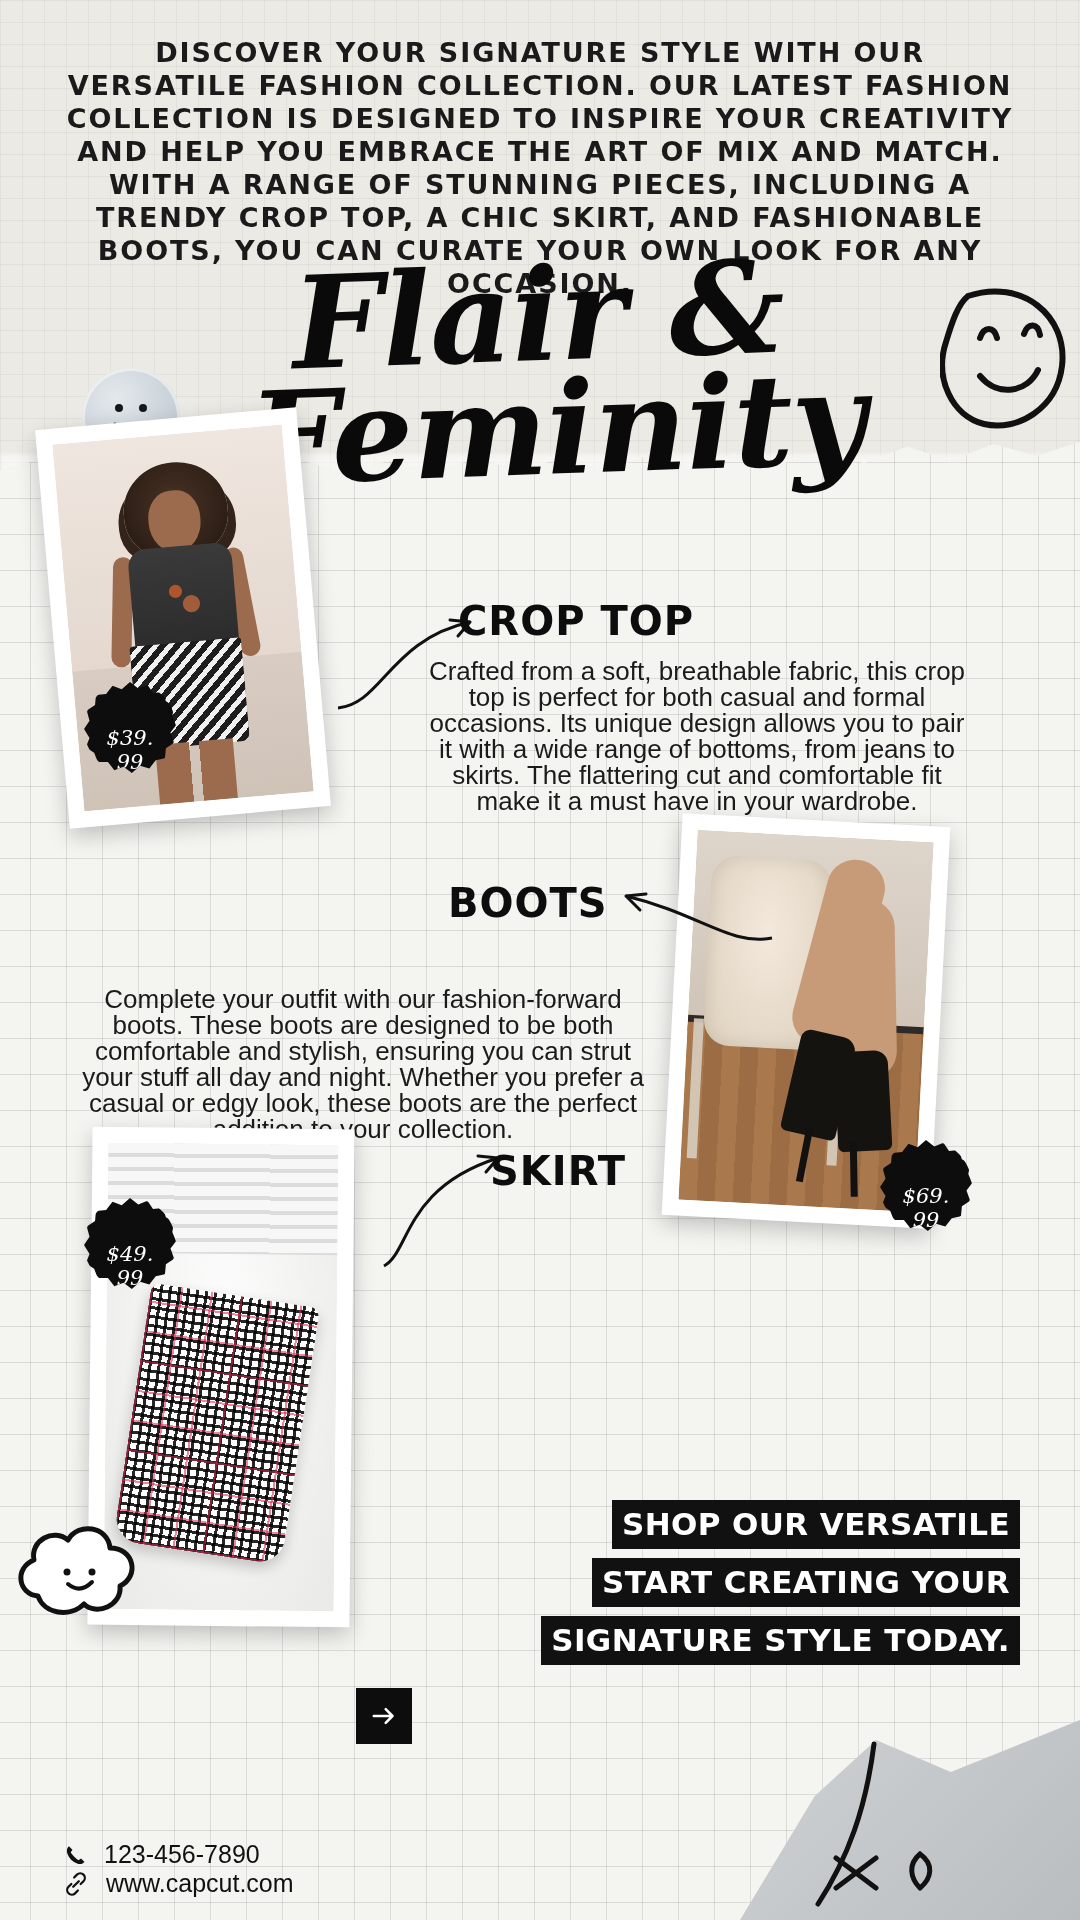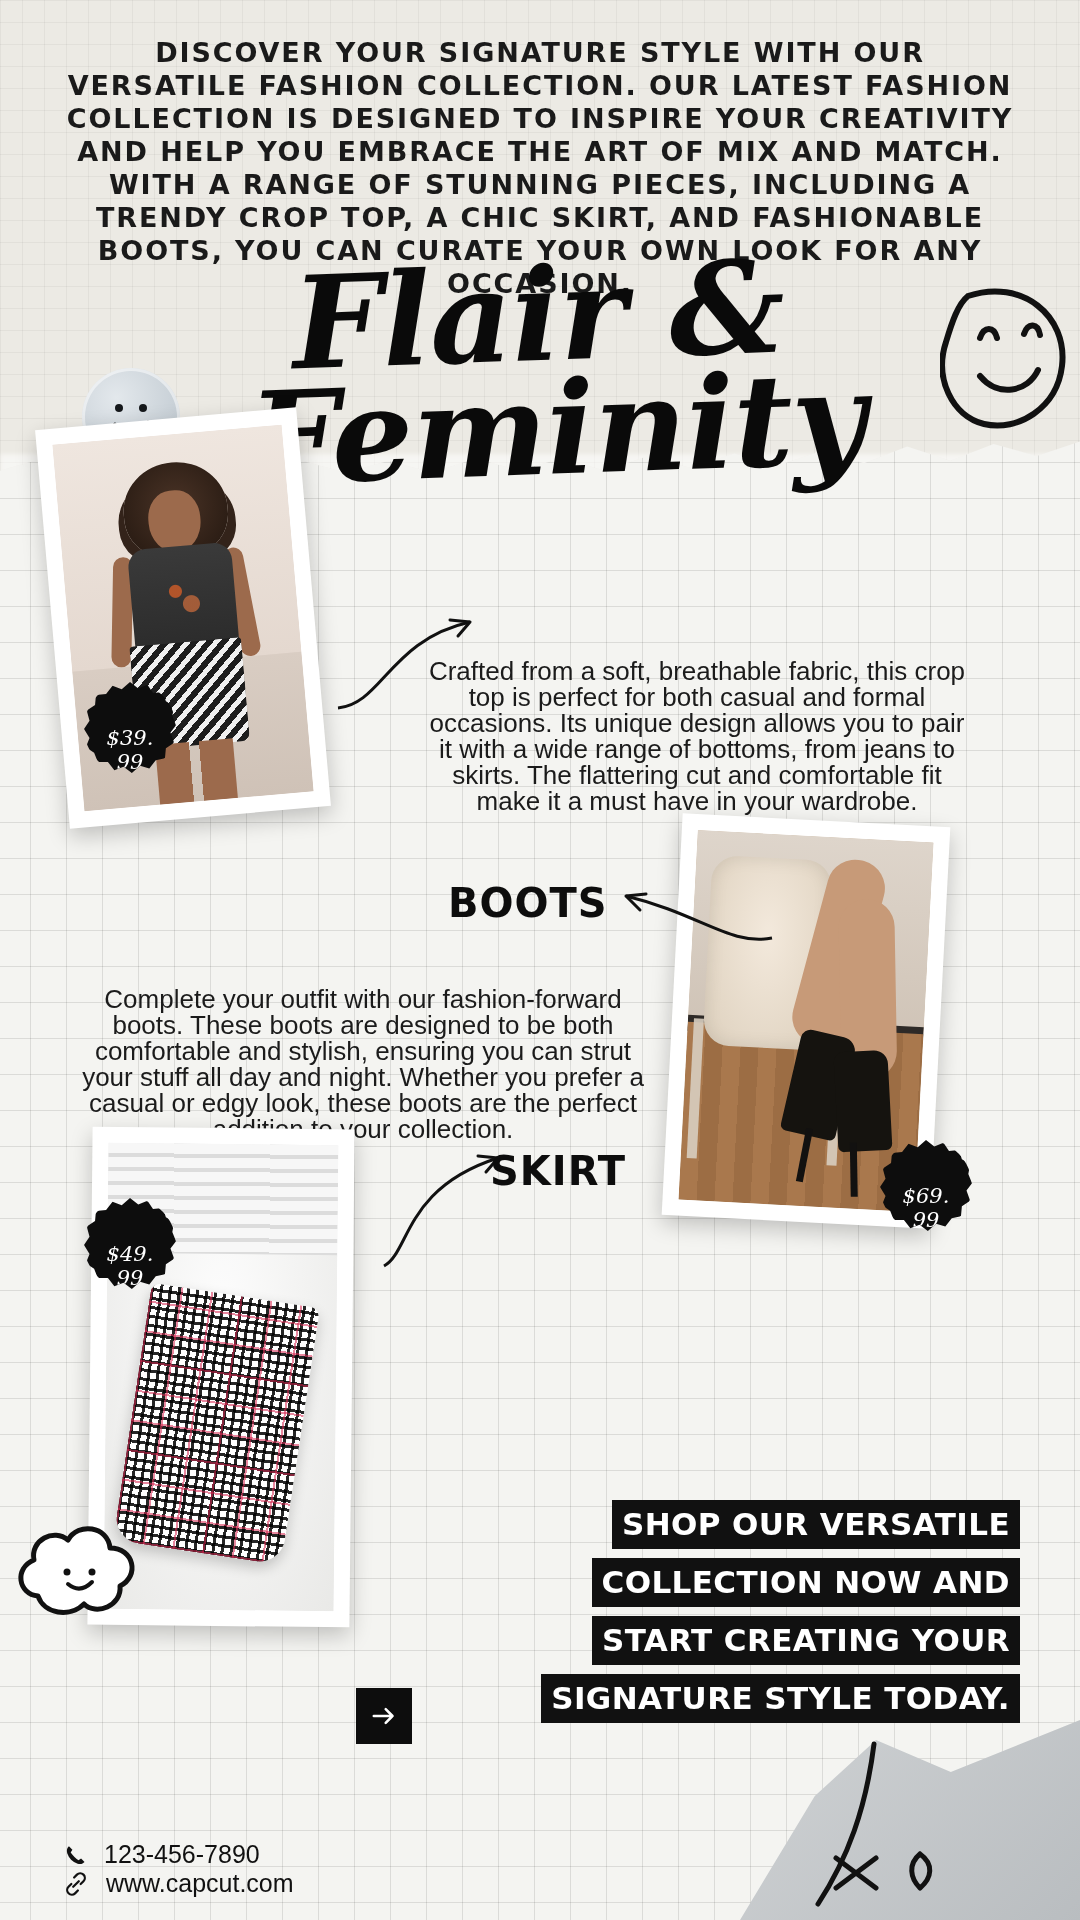--- a/index.html
+++ b/index.html
@@ -471,20 +471,21 @@
       <div>99</div>
     </div>
   </div>
 
   <div class="arrow" id="arrow-croptop">
     <svg viewBox="0 0 160 120" width="160" height="120" aria-hidden="true">
       <path d="M8 108 C52 104 60 40 140 22" fill="none" stroke="#111" stroke-width="3"></path>
       <path d="M140 22 L120 20 M140 22 L128 36" fill="none" stroke="#111" stroke-width="3" stroke-linecap="round"></path>
     </svg>
   </div>
+  <div class="prod-heading" id="heading-croptop">CROP TOP</div>
   <div class="prod-body" id="body-croptop">Crafted from a soft, breathable fabric, this crop top is perfect for both casual and formal occasions. Its unique design allows you to pair it with a wide range of bottoms, from jeans to skirts. The flattering cut and comfortable fit make it a must have in your wardrobe.</div>
 
   <div class="photo" id="photo-boots">
     <div class="inner">
       <div class="boots-art"></div>
       <div class="boots-wall"></div>
       <div class="boots-skirting"></div>
       <div class="boots-base"></div>
       <div class="boots-chair"></div>
       <div class="boots-fur"></div>
@@ -542,21 +543,20 @@
     <svg viewBox="0 0 140 120" width="140" height="120" aria-hidden="true">
       <path d="M28 86 C8 84 4 58 24 50 C20 30 44 18 58 30 C68 12 98 16 100 38 C124 38 130 66 110 76 C112 96 86 106 74 94 C60 108 34 104 28 86 Z" fill="#fff" stroke="#111" stroke-width="5" stroke-linejoin="round"></path>
       <circle cx="57" cy="62" r="3.5" fill="#111"></circle>
       <circle cx="82" cy="62" r="3.5" fill="#111"></circle>
       <path d="M58 74 Q70 84 82 72" fill="none" stroke="#111" stroke-width="4" stroke-linecap="round"></path>
     </svg>
   </div>
 
   <div class="cta">
     <div><span class="line">SHOP OUR VERSATILE</span></div>
-    <div><span class="line">COLLECTION NOW AND</span></div>
     <div><span class="line">START CREATING YOUR</span></div>
     <div><span class="line">SIGNATURE STYLE TODAY.</span></div>
   </div>
 
   <div class="arrow-btn">
     <svg viewBox="0 0 40 40" width="34" height="34" aria-hidden="true">
       <path d="M8 20 H30 M22 12 L30 20 L22 28" fill="none" stroke="#fff" stroke-width="3" stroke-linecap="round" stroke-linejoin="round"></path>
     </svg>
   </div>
 

